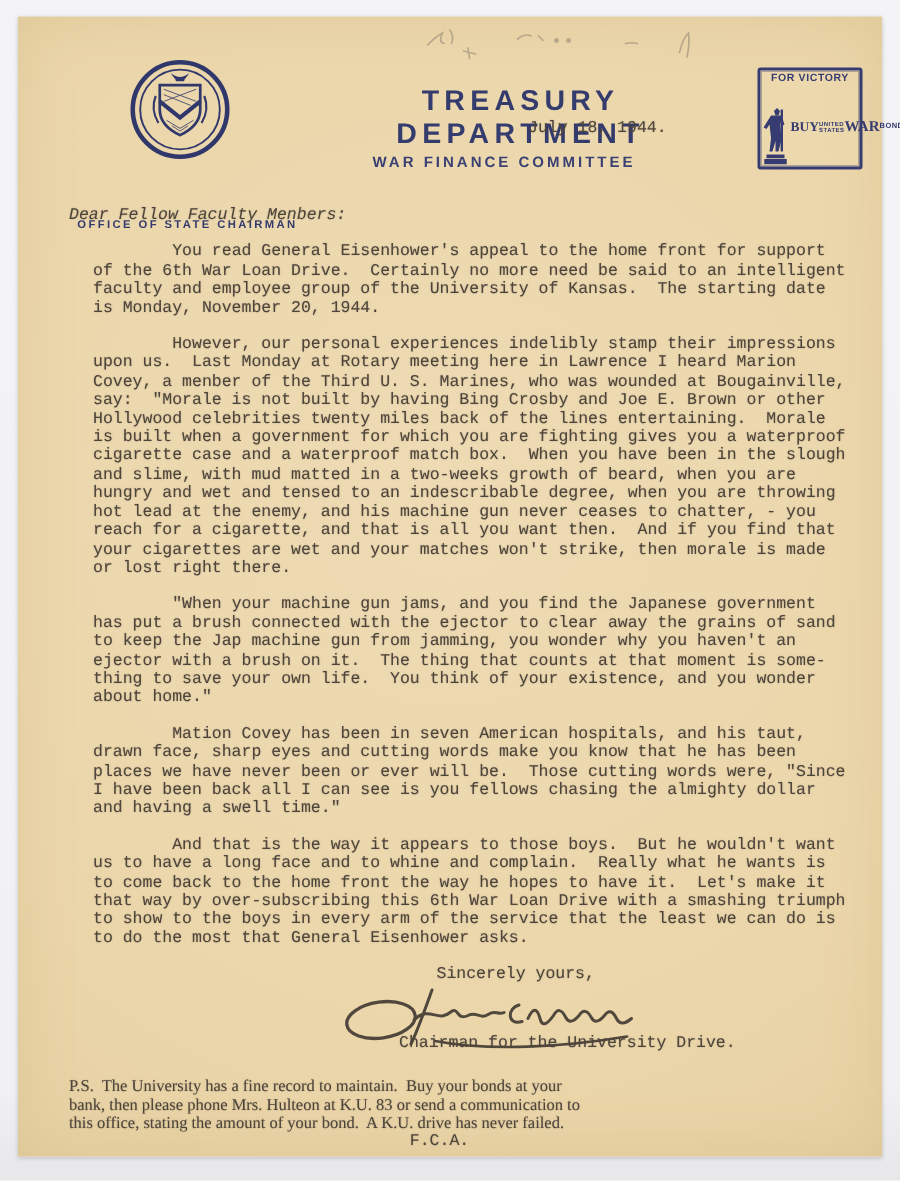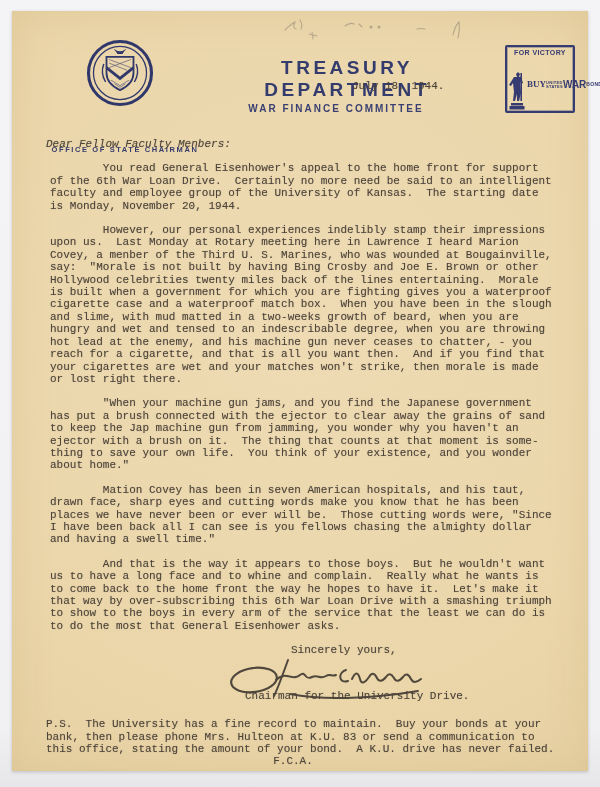--- a/index.html
+++ b/index.html
@@ -18,21 +18,21 @@
   }
   
   .tw{
     font-family:"Liberation Mono","DejaVu Sans Mono",monospace;
     font-size:11px;line-height:12.4px;color:#4d443a;
     text-shadow:0 0 1px rgba(77,68,58,.38);
     white-space:pre-wrap;
   }
   .body-text{position:absolute;left:34px;top:127px;width:520px;}
   .salutation{margin:0 0 12px 0;font-style:italic;}
-  .para{margin:0 0 12px 4px;}
+  .para{margin:0 0 12px 16px;}
   
   .print{color:#333a6e;}
   .dept-title{
     position:absolute;left:185px;top:46px;width:300px;text-align:center;
     font-size:19px;font-weight:bold;letter-spacing:3.5px;color:#343b6d;
   }
   .committee{
     position:absolute;left:199px;top:92px;width:250px;text-align:center;
     font-size:10px;font-weight:bold;letter-spacing:2px;color:#3a4172;
   }
@@ -52,30 +52,30 @@
   }
   .stamp-top{
     font-size:7px;font-weight:bold;letter-spacing:.4px;text-align:center;
     padding-top:2px;line-height:8px;
   }
   .stamp-row{display:flex;flex:1;}
   .stamp-man{width:26px;display:flex;align-items:flex-end;justify-content:center;}
   .stamp-words{flex:1;display:flex;flex-direction:row;align-items:center;justify-content:center;line-height:1;padding-right:2px;}
   .sw-buy{font-size:9px;font-weight:bold;font-family:"Liberation Serif",serif;}
   .sw-tiny{font-size:4px;font-weight:bold;letter-spacing:.3px;margin-top:1px;}
-  .sw-war{font-size:10px;font-weight:bold;font-family:Liberation Sans, sans-serif;margin-top:1px;}
+  .sw-war{font-size:10px;font-weight:bold;font-family:Liberation Serif, serif;margin-top:1px;}
   .sw-small{font-size:5px;font-weight:bold;letter-spacing:.3px;margin-top:1px;}
   
   .pencil{position:absolute;left:255px;top:2px;width:230px;height:30px;opacity:.6;}
   
   .sig-area{position:relative;height:60px;}
   .closing{position:absolute;left:216px;top:0;margin-left:29px;}
   .sig-svg{position:absolute;left:180px;top:6px;width:212px;height:56px;}
-  .sig-title{position:absolute;left:199px;top:46px;}
-  .ps{margin:14px 0 0 0;}
+  .sig-title{position:absolute;left:220px;top:46px;}
+  .ps{margin:14px 0 0 0;font-family:Liberation Serif, serif;}
   .initials{margin:0;text-align:center;padding-right:26px;}
 </style>
 </head>
 <body>
 
 <div class="page">
   <div class="paper">
 
     <svg class="pencil" viewBox="0 0 230 30">
       <g fill="none" stroke="#948a76" stroke-width="1.1" stroke-linecap="round">

